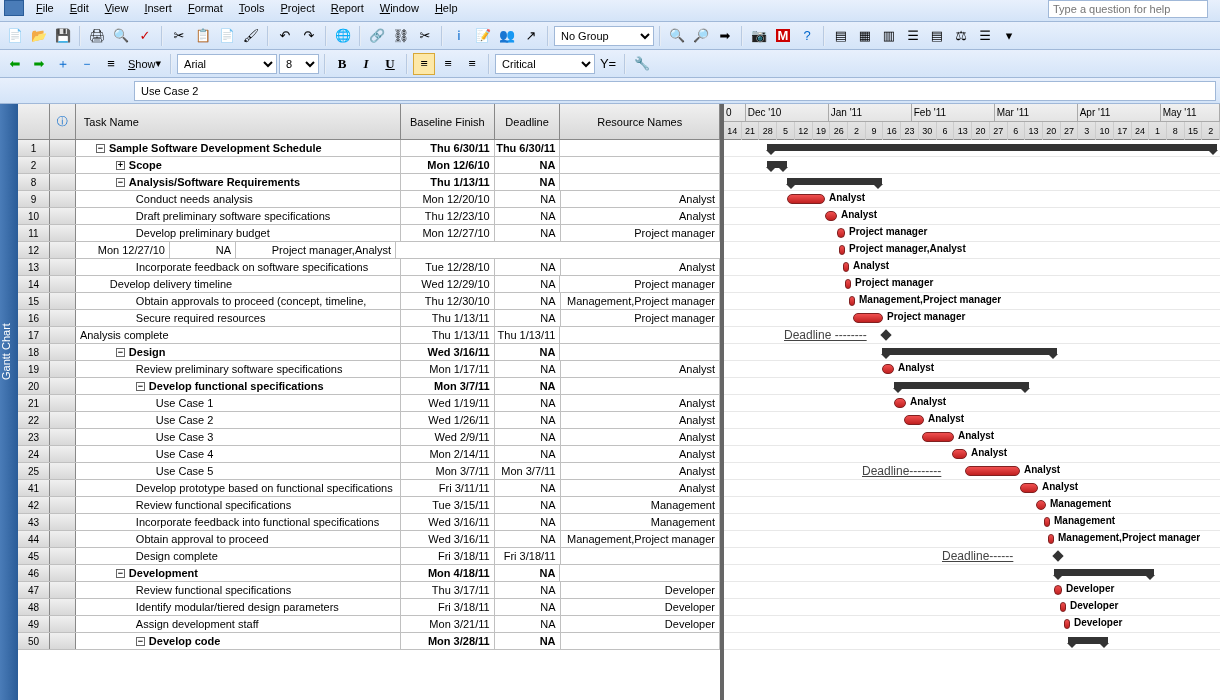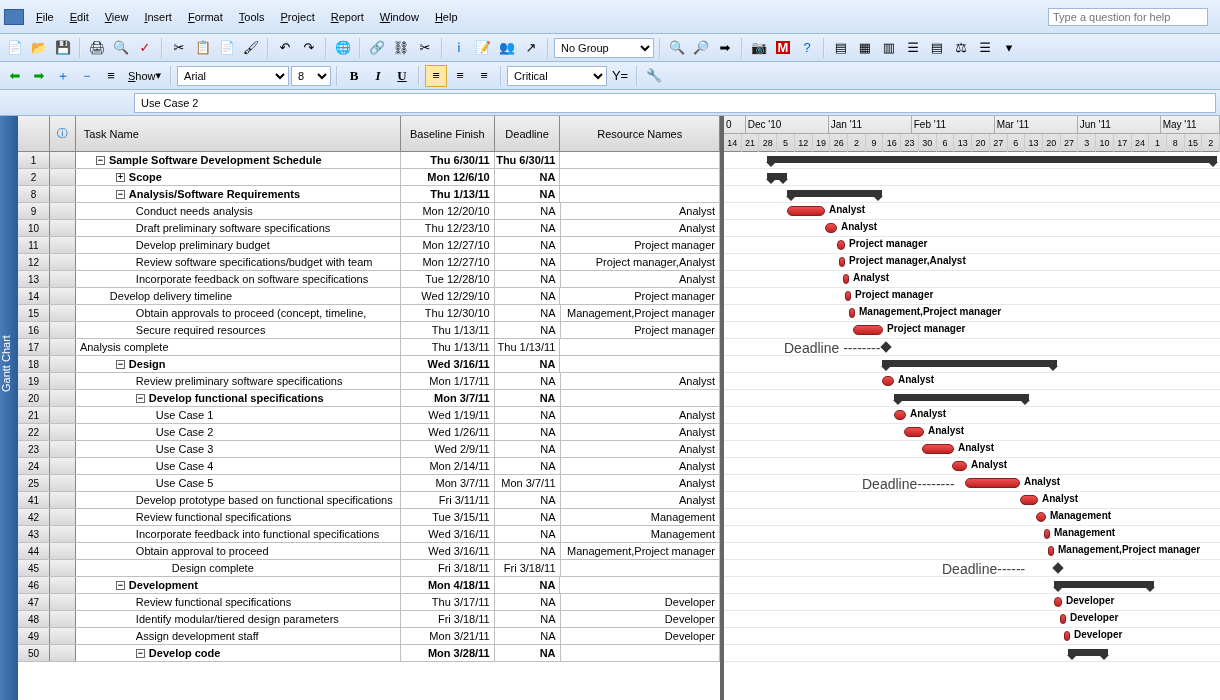--- a/index.html
+++ b/index.html
@@ -1,19 +1,19 @@
 <!DOCTYPE html>
 <html><head>
 <meta charset="utf-8">
 <style>
 * { box-sizing: border-box; margin: 0; padding: 0; }
 body { font-family: Tahoma, Arial, sans-serif; font-size: 11px; background: #fff; overflow: hidden; width: 1220px; height: 700px; }
 
 
-.menubar { background: linear-gradient(#e8f0fc, #d4e4f8); height: 34px; display: flex; align-items: center; border-bottom: 1px solid #a0b8d8; }
+.menubar { background: linear-gradient(#e8f0fc, #d4e4f8); height: 22px; display: flex; border-bottom: 1px solid #a0b8d8; }
 .app-icon { width: 20px; height: 16px; margin: 0 4px; background: #4a7cb8; border: 1px solid #2a5c98; display: inline-block; }
 .menu-item { padding: 2px 8px; cursor: pointer; color: #000; }
 .menu-item u { text-decoration: underline; }
 .help-box { margin-left: auto; margin-right: 12px; }
 .help-box input { width: 160px; height: 18px; font-size: 11px; border: 1px solid #a0b8d8; padding: 0 4px; color: #888; }
 
 
 .toolbar { background: linear-gradient(#e8f0fc, #d4e4f8); height: 28px; display: flex; align-items: center; border-bottom: 1px solid #a0b8d8; padding: 0 4px; gap: 2px; }
 .tb-btn { width: 22px; height: 22px; display: flex; align-items: center; justify-content: center; cursor: pointer; border-radius: 2px; }
 .tb-sep { width: 2px; height: 20px; background: linear-gradient(90deg, #a0b8d8, #fff); margin: 0 3px; }
@@ -62,21 +62,21 @@
 .tl-day { border-right: 1px solid #ccc; font-size: 9px; text-align: center; display: flex; align-items: center; justify-content: center; }
 
 .gantt-rows { position: relative; }
 .gantt-row { height: 17px; border-bottom: 1px solid #e8e8e8; position: relative; }
 .summary-bar { position: absolute; height: 7px; background: #333; top: 4px; }
 .summary-bar::before { content: ''; position: absolute; left: -1px; bottom: -4px; width: 0; height: 0; border-left: 5px solid transparent; border-right: 5px solid transparent; border-top: 5px solid #333; }
 .summary-bar::after { content: ''; position: absolute; right: -1px; bottom: -4px; width: 0; height: 0; border-left: 5px solid transparent; border-right: 5px solid transparent; border-top: 5px solid #333; }
 .task-bar { position: absolute; height: 10px; background: linear-gradient(#f05050, #c02020); border-radius: 5px; top: 3px; border: 1px solid #802020; }
 .task-label { position: absolute; font-size: 10px; font-weight: bold; top: 1px; white-space: nowrap; }
 .milestone { position: absolute; width: 8px; height: 8px; background: #333; transform: rotate(45deg); top: 4px; }
-.deadline-label { position: absolute; font-size: 14px; color: #444; top: 1px; white-space: nowrap; }
+.deadline-label { position: absolute; font-size: 12px; color: #444; top: 1px; white-space: nowrap; text-decoration: underline; }
 
 
 .entry-bar { height: 26px; background: linear-gradient(#e8f0fc, #d4e4f8); border-bottom: 1px solid #a0b8d8; display: flex; align-items: center; padding: 0 4px; gap: 4px; }
 .entry-field { flex: 1; height: 20px; background: #fff; border: 1px solid #a0b8d8; padding: 0 6px; display: flex; align-items: center; font-size: 11px; margin-left: 130px; }
 </style>
 </head>
 <body>
 
 <div class="menubar">
   <span class="app-icon"></span>
@@ -224,21 +224,21 @@
       <span class="ico" style="color:#06c">＋</span>
     </span>
   <span class="tb-btn">
       <span class="ico" style="color:#06c">－</span>
     </span>
   <span class="tb-btn">
       <span class="ico">≡</span>
     </span>
   <span class="tb-btn" style="width:auto;padding:0 4px"><u>S</u><span>how</span>▾</span>
   <span class="tb-sep"></span>
-  <select class="tb-select" style="width:112px"><option>Arial</option></select>
+  <select class="tb-select" style="width:100px"><option>Arial</option></select>
   <select class="tb-select" style="width:40px"><option>8</option></select>
   <span class="tb-sep"></span>
   <span class="format-btn">B</span>
   <span class="format-btn" style="font-style:italic">I</span>
   <span class="format-btn" style="text-decoration:underline">U</span>
   <span class="tb-sep"></span>
   <span class="format-btn active-btn">≡</span>
   <span class="format-btn">≡</span>
   <span class="format-btn">≡</span>
   <span class="tb-sep"></span>
@@ -315,21 +315,20 @@
           <div class="cell c-num">11</div>
     <div class="cell c-info"></div>
     <div class="cell c-task" style="padding-left:60px">Develop preliminary budget</div>
     <div class="cell c-baseline">Mon 12/27/10</div>
     <div class="cell c-deadline">NA</div>
     <div class="cell c-resource">Project manager</div>
         </div>
         <div class="row">
           <div class="cell c-num">12</div>
     <div class="cell c-info"></div>
-    <div class="cell c-task" style="padding-left:60px">Review software specifications/budget with team</div>
     <div class="cell c-baseline">Mon 12/27/10</div>
     <div class="cell c-deadline">NA</div>
     <div class="cell c-resource">Project manager,Analyst</div>
         </div>
         <div class="row">
           <div class="cell c-num">13</div>
     <div class="cell c-info"></div>
     <div class="cell c-task" style="padding-left:60px">Incorporate feedback on software specifications</div>
     <div class="cell c-baseline">Tue 12/28/10</div>
     <div class="cell c-deadline">NA</div>
@@ -459,21 +458,21 @@
           <div class="cell c-num">44</div>
     <div class="cell c-info"></div>
     <div class="cell c-task" style="padding-left:60px">Obtain approval to proceed</div>
     <div class="cell c-baseline">Wed 3/16/11</div>
     <div class="cell c-deadline">NA</div>
     <div class="cell c-resource">Management,Project manager</div>
         </div>
         <div class="row">
           <div class="cell c-num">45</div>
     <div class="cell c-info"></div>
-    <div class="cell c-task" style="padding-left:96px">Design complete</div>
+    <div class="cell c-task" style="padding-left:60px">Design complete</div>
     <div class="cell c-baseline">Fri 3/18/11</div>
     <div class="cell c-deadline">Fri 3/18/11</div>
     <div class="cell c-resource"></div>
         </div>
         <div class="row">
           <div class="cell c-num">46</div>
     <div class="cell c-info"></div>
     <div class="cell c-task bold" style="padding-left:40px"><span class="collapse-icon">−</span>Development</div>
     <div class="cell c-baseline bold">Mon 4/18/11</div>
     <div class="cell c-deadline bold">NA</div>
@@ -515,21 +514,21 @@
   </div>
 
   <div class="gantt">
     <div class="timeline-hdr">
       <div class="tl-months" id="tl-months">
           <div class="tl-month" style="width: 22px;">0</div>
           <div class="tl-month" style="width: 84px;">Dec '10</div>
           <div class="tl-month" style="width: 84px;">Jan '11</div>
           <div class="tl-month" style="width: 84px;">Feb '11</div>
           <div class="tl-month" style="width: 84px;">Mar '11</div>
-          <div class="tl-month" style="width: 84px;">Jun '11</div>
+          <div class="tl-month" style="width: 84px;">Apr '11</div>
           <div class="tl-month" style="width: 60px;">May '11</div>
         </div>
       <div class="tl-days" id="tl-days">
           <div class="tl-day" style="width: 21px;">14</div>
           <div class="tl-day" style="width: 21px;">21</div>
           <div class="tl-day" style="width: 21px;">28</div>
           <div class="tl-day" style="width: 21px;">5</div>
           <div class="tl-day" style="width: 21px;">12</div>
           <div class="tl-day" style="width: 21px;">19</div>
           <div class="tl-day" style="width: 21px;">26</div>

